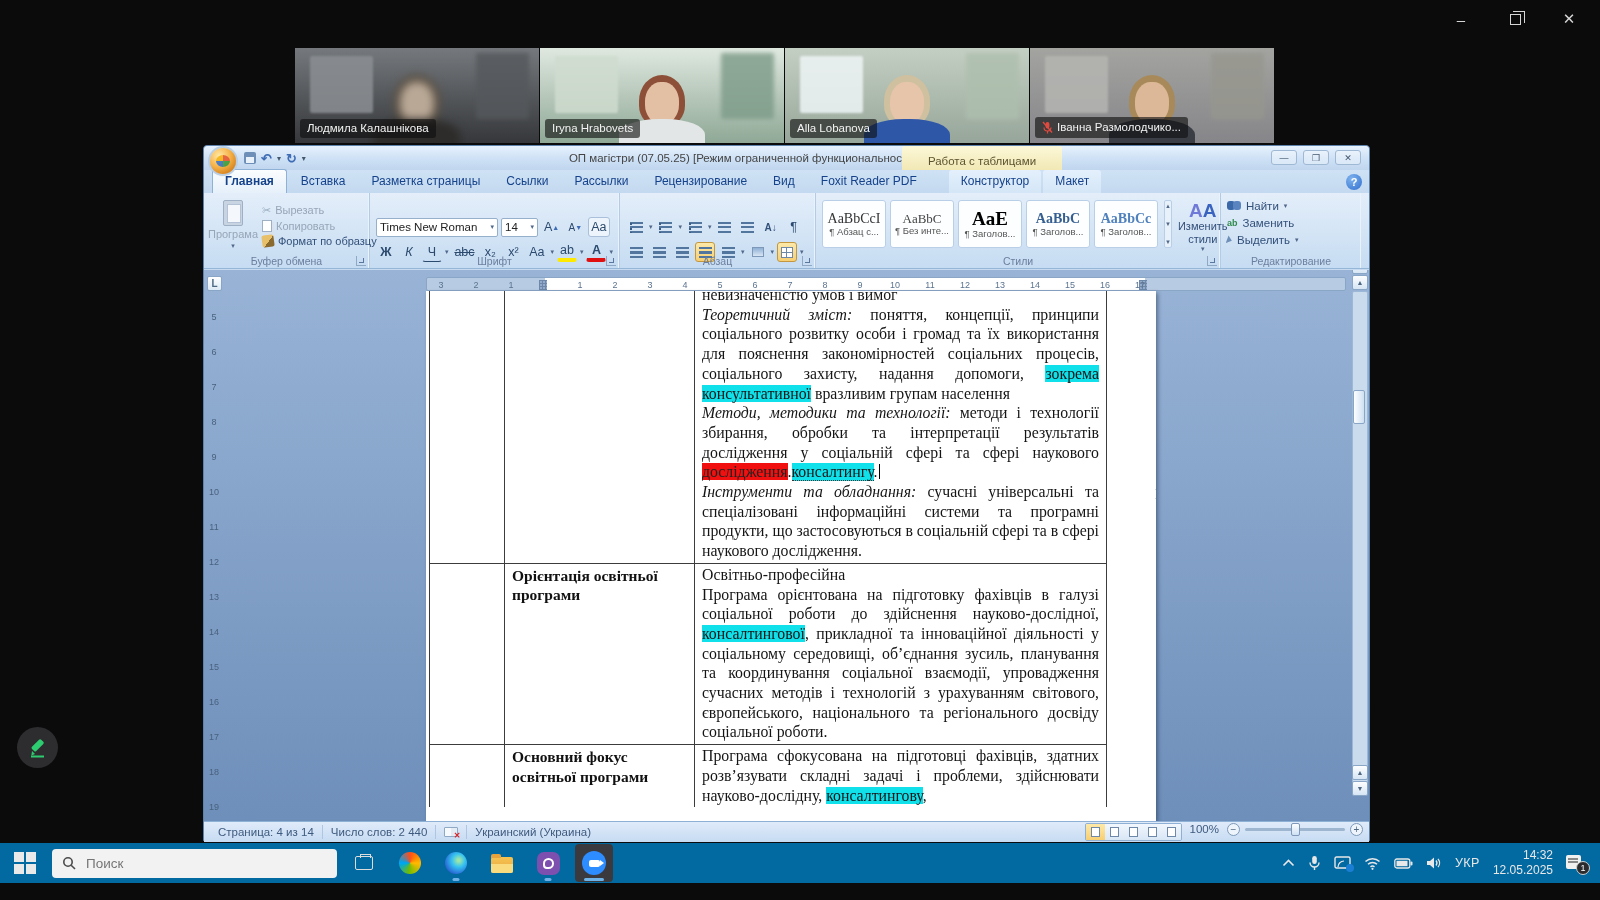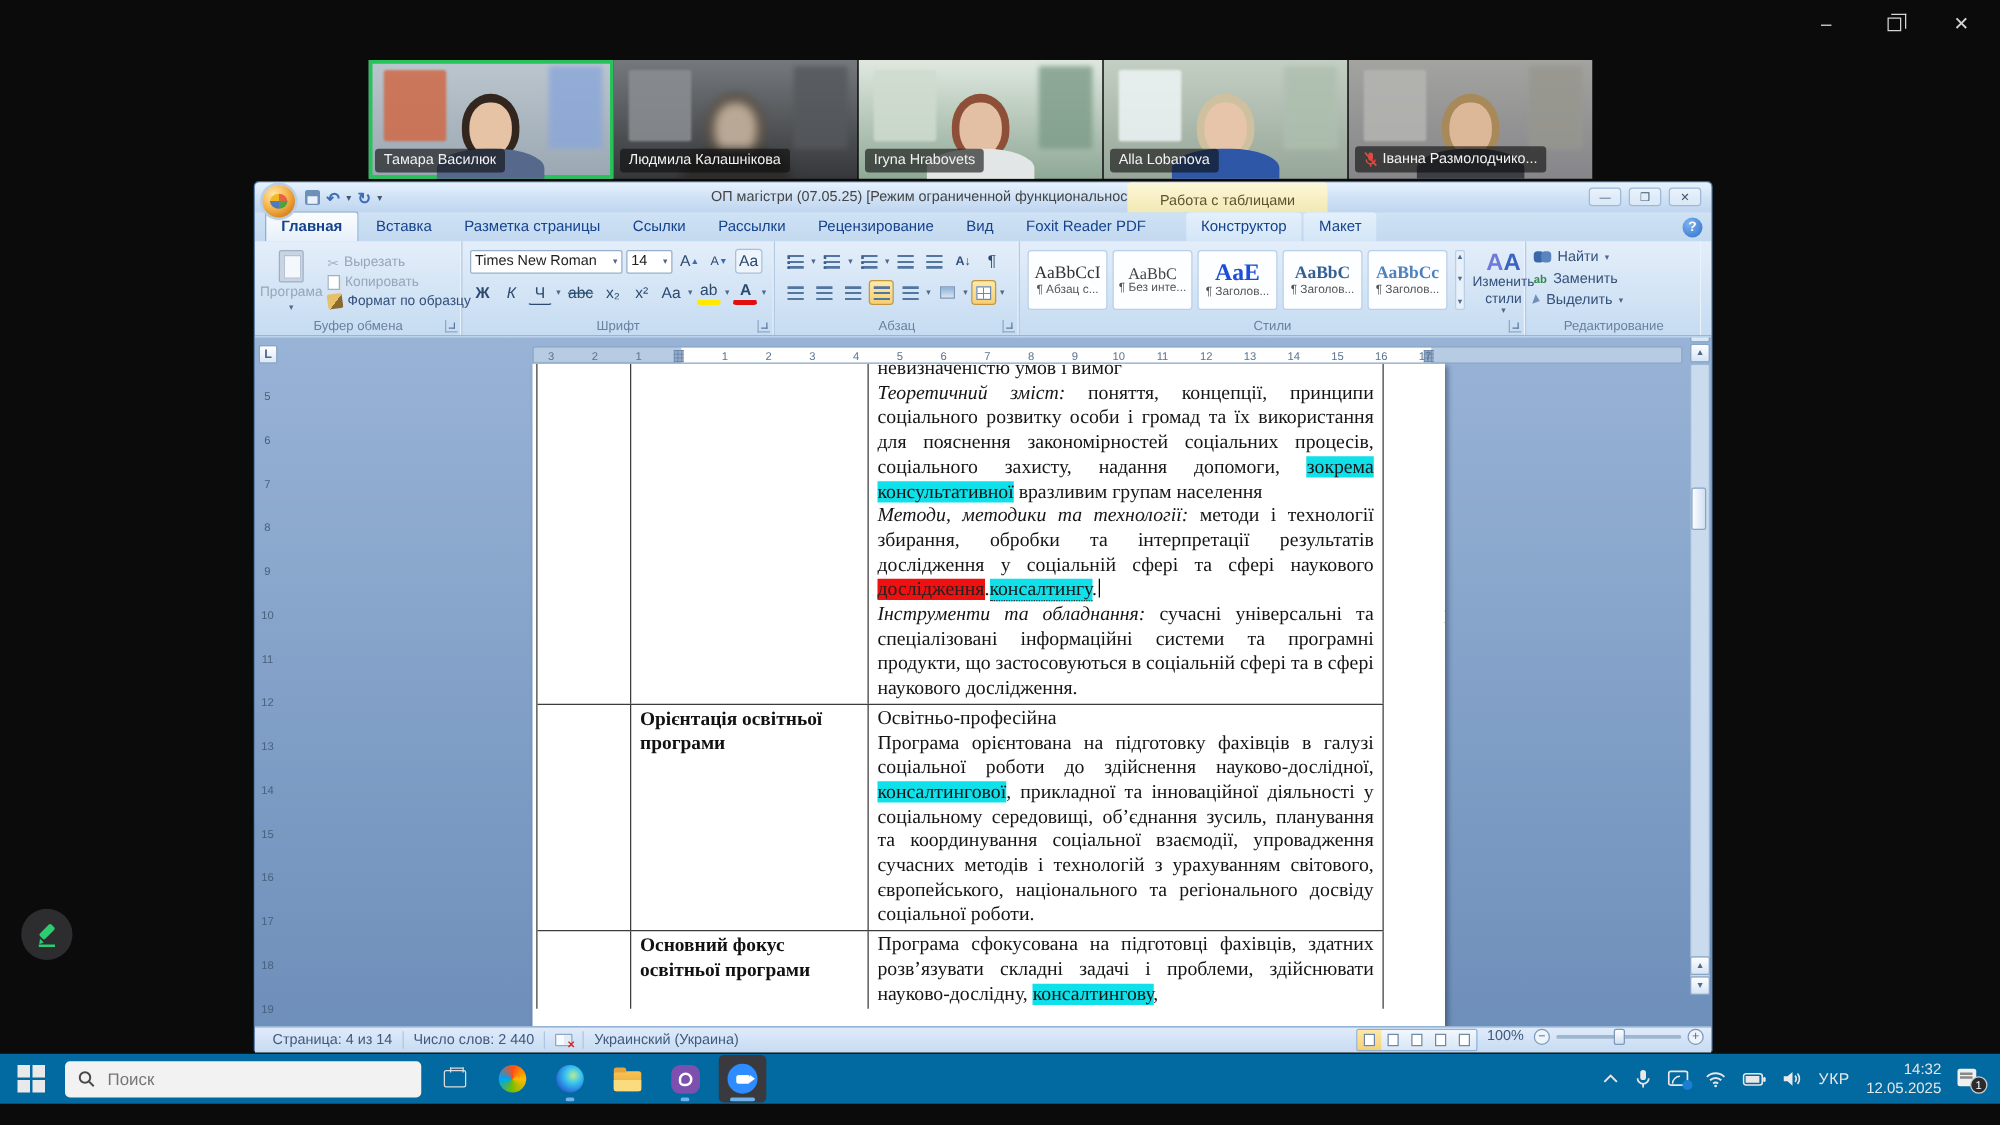--- a/index.html
+++ b/index.html
@@ -71,41 +71,41 @@
   
   .paste{width:46px;height:56px;display:flex;flex-direction:column;align-items:center;justify-content:center;gap:2px;font-size:11px;color:#8795a8;}
   .clipic{width:20px;height:26px;background:#c8d4e2;border:1px solid #9fb0c4;border-radius:2px;position:relative;}
   .clipic:before{content:"";position:absolute;left:3px;top:3px;width:12px;height:17px;background:#f4f8fc;border:1px solid #b3c2d4;}
   .cliprows{display:flex;flex-direction:column;gap:3px;justify-content:center;}
   .cliprow{display:flex;align-items:center;gap:4px;font-size:11px;color:#97a6b8;white-space:nowrap;}
   .cliprow.live{color:#33507a;}
   .copyic{width:10px;height:12px;border:1px solid #9fb0c4;background:#fff;box-shadow:2px 2px 0 #d7e2ee;}
   .brushic{width:12px;height:12px;background:linear-gradient(135deg,#e8c06a 55%,#8a6a2f 55%);border-radius:2px;transform:rotate(-8deg);}
   
-  .fontrow{display:flex;align-items:center;gap:3px;margin-top:2px;}
+  .fontrow{display:flex;align-items:center;gap:3px;margin-top:20px;}
   .combo{background:#fff;border:1px solid #96b0cc;border-radius:2px;height:19px;display:flex;align-items:center;
          padding:0 3px;font-size:11.5px;color:#222;gap:4px;}
   .car{font-size:7px;color:#50688a;}
   .ub{border-bottom:1.5px solid #2b4a6e;}
   .strikeb{text-decoration:line-through;}
   .hlbtn{border-bottom:4px solid #ffe900;line-height:1;}
   .fcbtn{border-bottom:4px solid #e01010;line-height:1;font-weight:bold;}
   
   .plines{width:13px;height:11px;background:repeating-linear-gradient(180deg,#53769f 0 2px,transparent 2px 4.5px);}
   .pdots{position:relative;padding-left:5px;}
   .pdots:before{content:"";position:absolute;left:0;top:1px;width:2px;height:10px;
       background:repeating-linear-gradient(180deg,#3b5e86 0 2px,transparent 2px 4.5px);}
   .sorttxt{font-size:10px;font-weight:bold;color:#33507a;}
   
   .gal{display:flex;gap:4px;align-items:flex-start;margin-top:3px;}
   .gitem{width:64px;height:48px;background:#fdfeff;border:1px solid #b9cfe8;border-radius:3px;
          display:flex;flex-direction:column;align-items:center;justify-content:center;gap:0;}
   .gprev{font-family:"Liberation Serif",serif;font-size:14px;color:#333;line-height:1;}
   .g2 .gprev{font-size:13px;color:#444;}
-  .g3 .gprev{font-size:19px;font-weight:bold;color:#1d4ed8;}
+  .g3 .gprev{font-size:19px;font-weight:bold;color:#000000;}
   .g4 .gprev{font-weight:bold;color:#365f91;}
   .g5 .gprev{font-weight:bold;color:#4f81bd;}
   .glab{font-size:9.5px;color:#555;white-space:nowrap;}
   .galscroll{width:13px;height:48px;border:1px solid #b9cfe8;border-radius:2px;background:#e8f1fa;margin-top:3px;
              display:flex;flex-direction:column;justify-content:space-between;align-items:center;font-size:6px;color:#50688a;padding:2px 0;}
   .chstyles{width:64px;display:flex;flex-direction:column;align-items:center;margin-top:4px;font-size:11px;color:#33507a;text-align:center;line-height:1.15;}
   .aaicon{font-size:19px;font-weight:bold;color:#6f79d8;line-height:1;}
   .aaicon span{color:#3a63c0;}
   
   .edrow{display:flex;align-items:center;gap:5px;font-size:11.5px;color:#33507a;height:17px;white-space:nowrap;}
@@ -210,32 +210,20 @@
 
   <div class="zoomctl">
     <div class="zbtn">–</div>
     <div class="zbtn">
         <span class="zrest"></span>
       </div>
     <div class="zbtn">✕</div>
   </div>
 
   <div class="strip" id="strip">
-      <div class="tile active" style="--wallA: #bcc6ce; --wallB: #9aa7b2; --hair: #33261f; --top: #56688c; --skin: #e7c3a6; --deco1: #cf6a48; --deco2: #8aa7da;">
-        <div class="deco1"></div>
-        <div class="deco2"></div>
-        <div class="person">
-          <div class="hair"></div>
-          <div class="head"></div>
-          <div class="bodyshape"></div>
-        </div>
-        <div class="nametag">
-          <span class="pname">Тамара Василюк</span>
-        </div>
-      </div>
       <div class="tile blurred" style="--wallA: #75797d; --wallB: #35373a; --hair: #5a4f42; --top: #2e2c2a; --skin: #b9a896; --deco1: #8b8f93; --deco2: #55585c;">
         <div class="deco1"></div>
         <div class="deco2"></div>
         <div class="person">
           <div class="hair"></div>
           <div class="head"></div>
           <div class="bodyshape"></div>
         </div>
         <div class="nametag">
           <span class="pname">Людмила Калашнікова</span>

